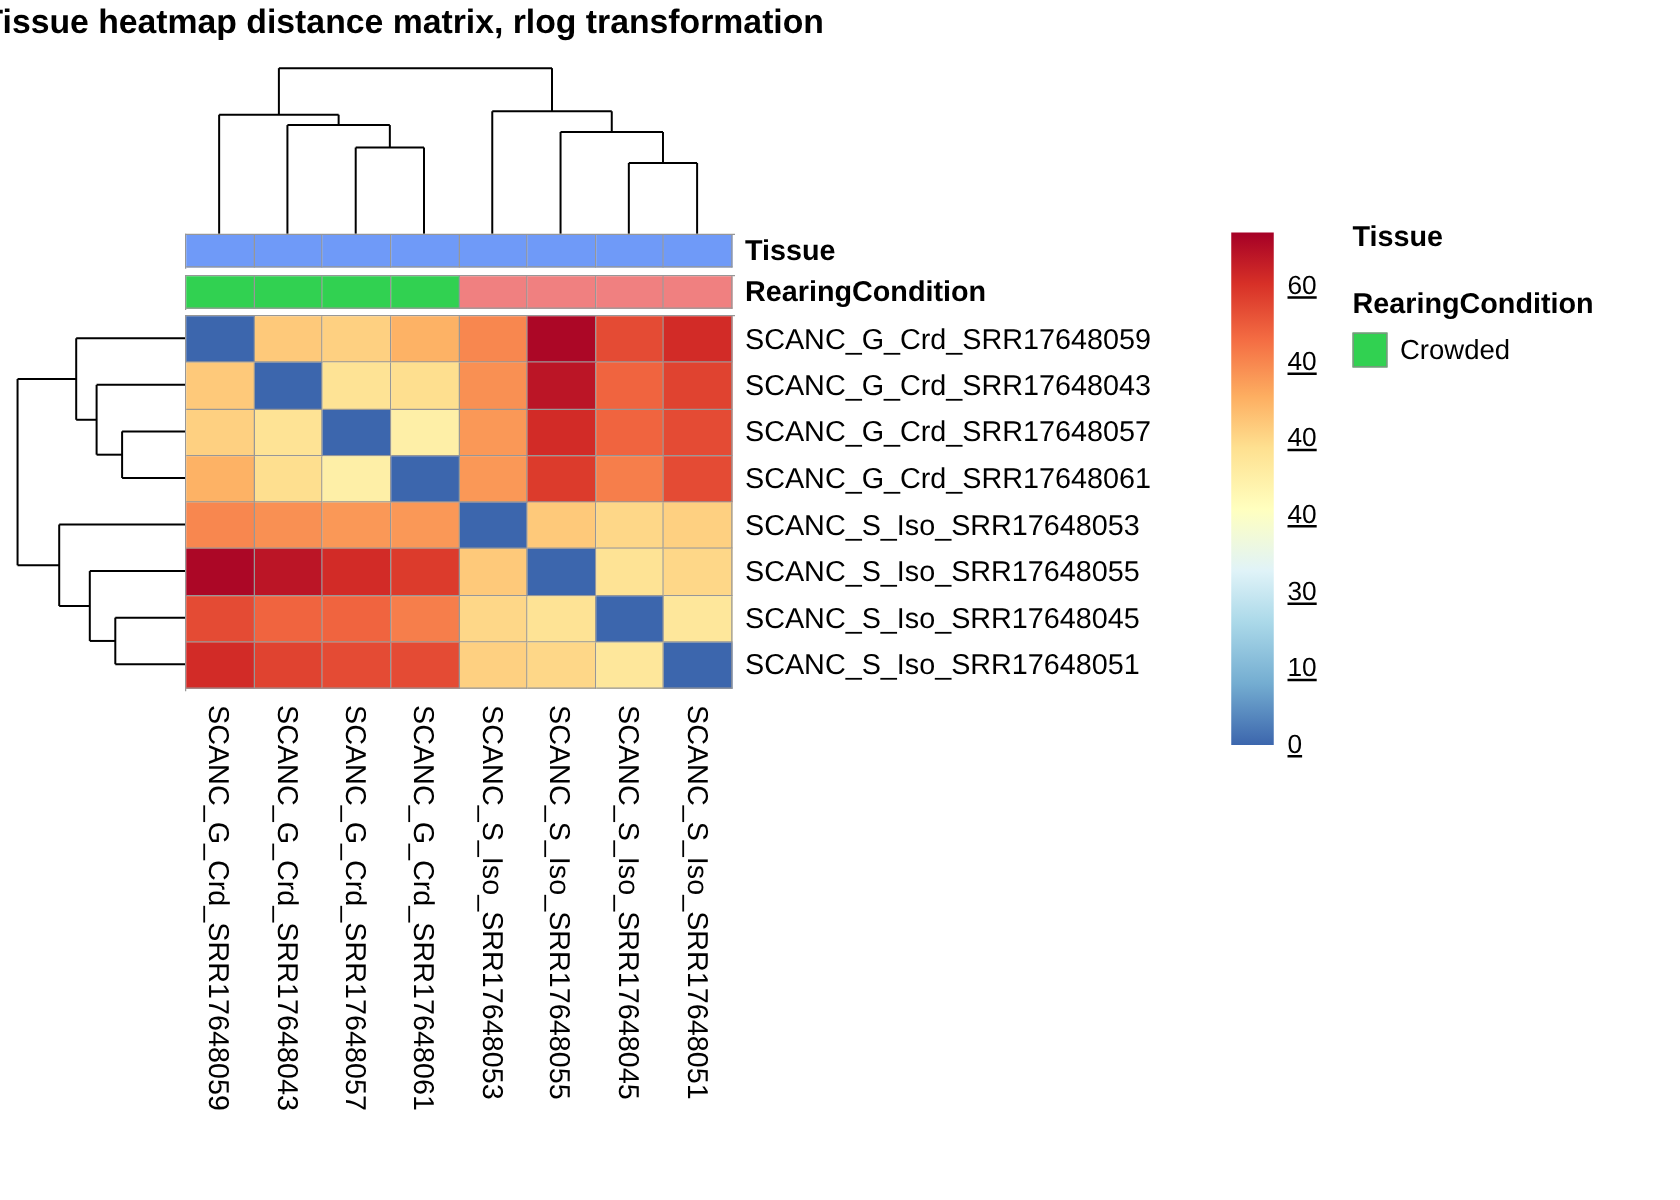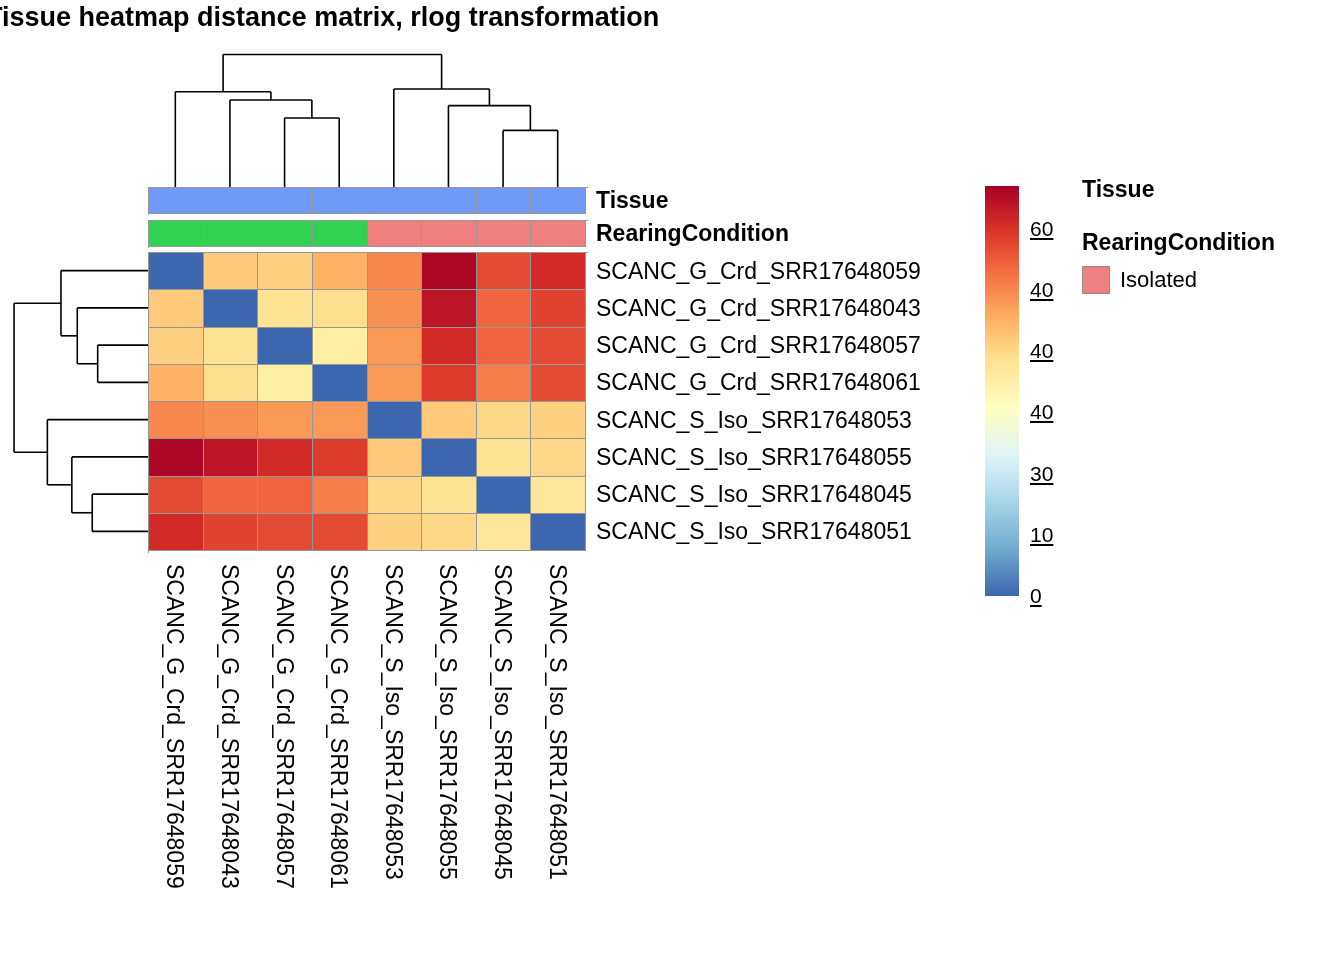--- a/index.html
+++ b/index.html
@@ -209,18 +209,18 @@
       <div class="cb-tick" style="top: 462.612px;">30</div>
       <div class="cb-tick" style="top: 523.806px;">10</div>
       <div class="cb-tick" style="top: 585px;">0</div>
     </div>
 
   <div id="legend">
     <div class="lg-title">Tissue</div>
     <div class="lg-gap"></div>
     <div class="lg-title">RearingCondition</div>
     <div class="lg-item">
-      <span class="swatch" id="sw-isolated" style="background: rgb(240, 128, 128);"></span>
-      <span>Isolated</span>
+      <span class="swatch" id="sw-crowded" style="background: rgb(49, 209, 81);"></span>
+      <span>Crowded</span>
     </div>
   </div>
 
 </div>
 
 </body></html>

